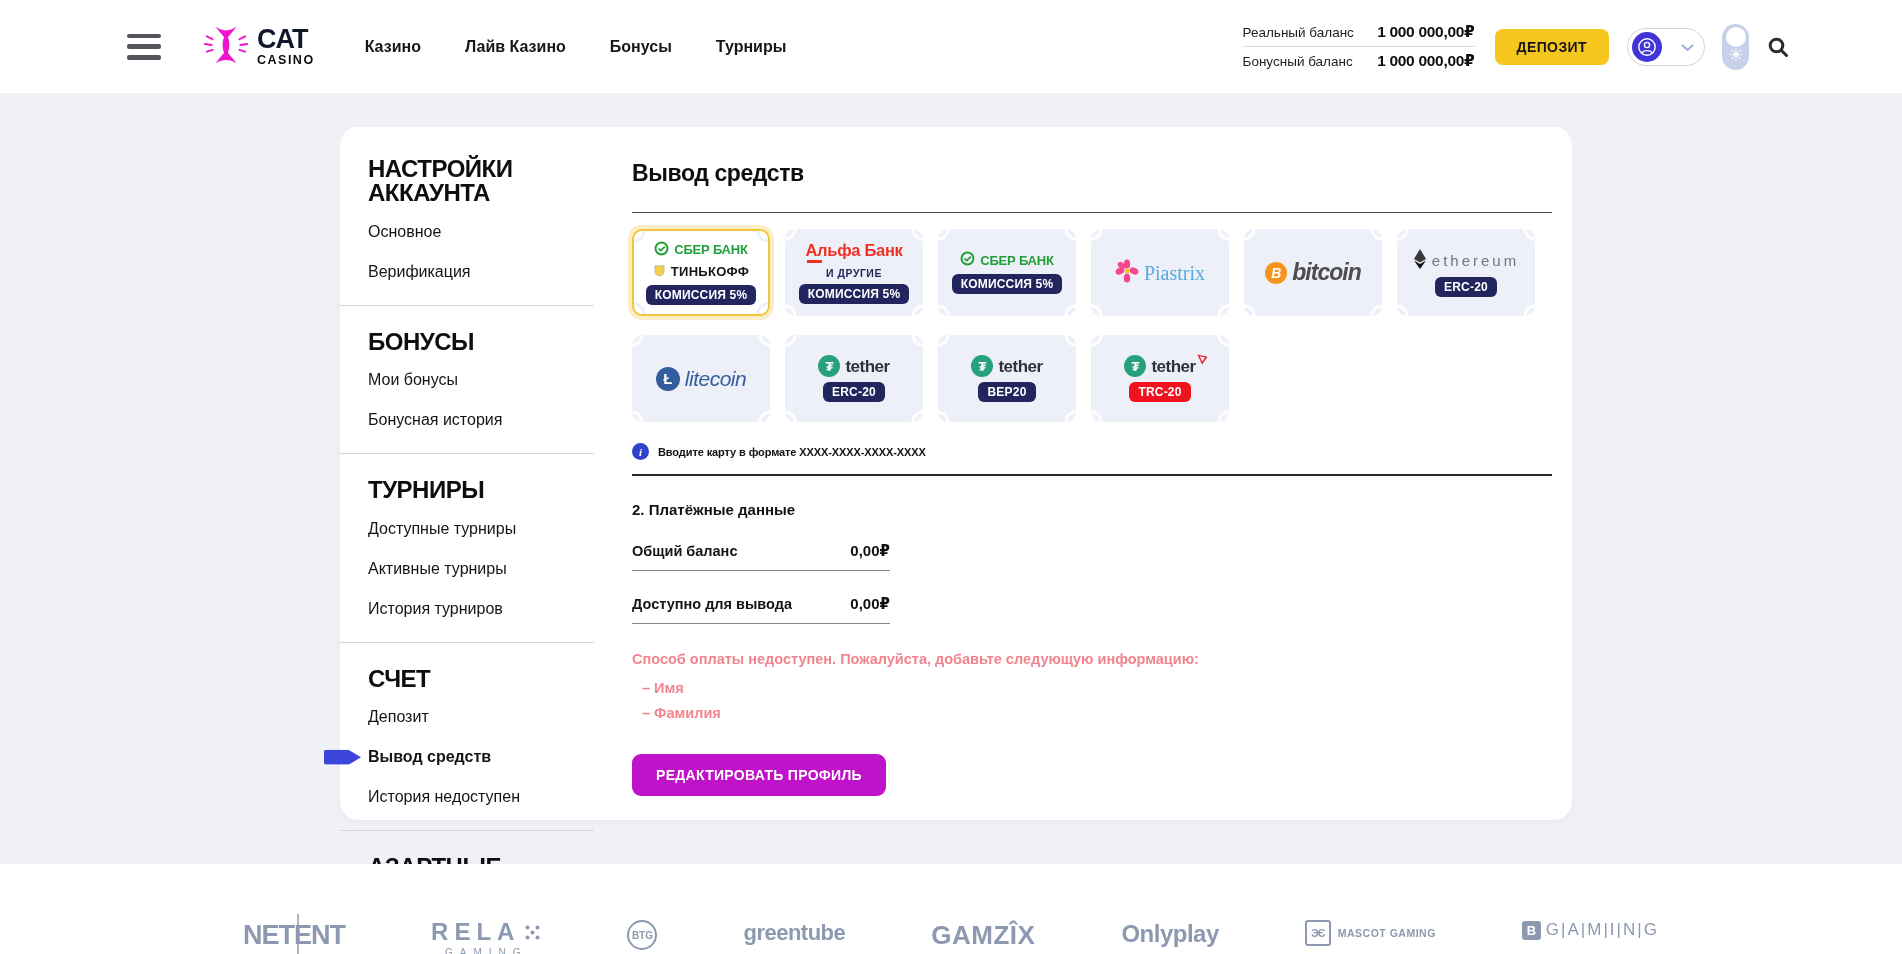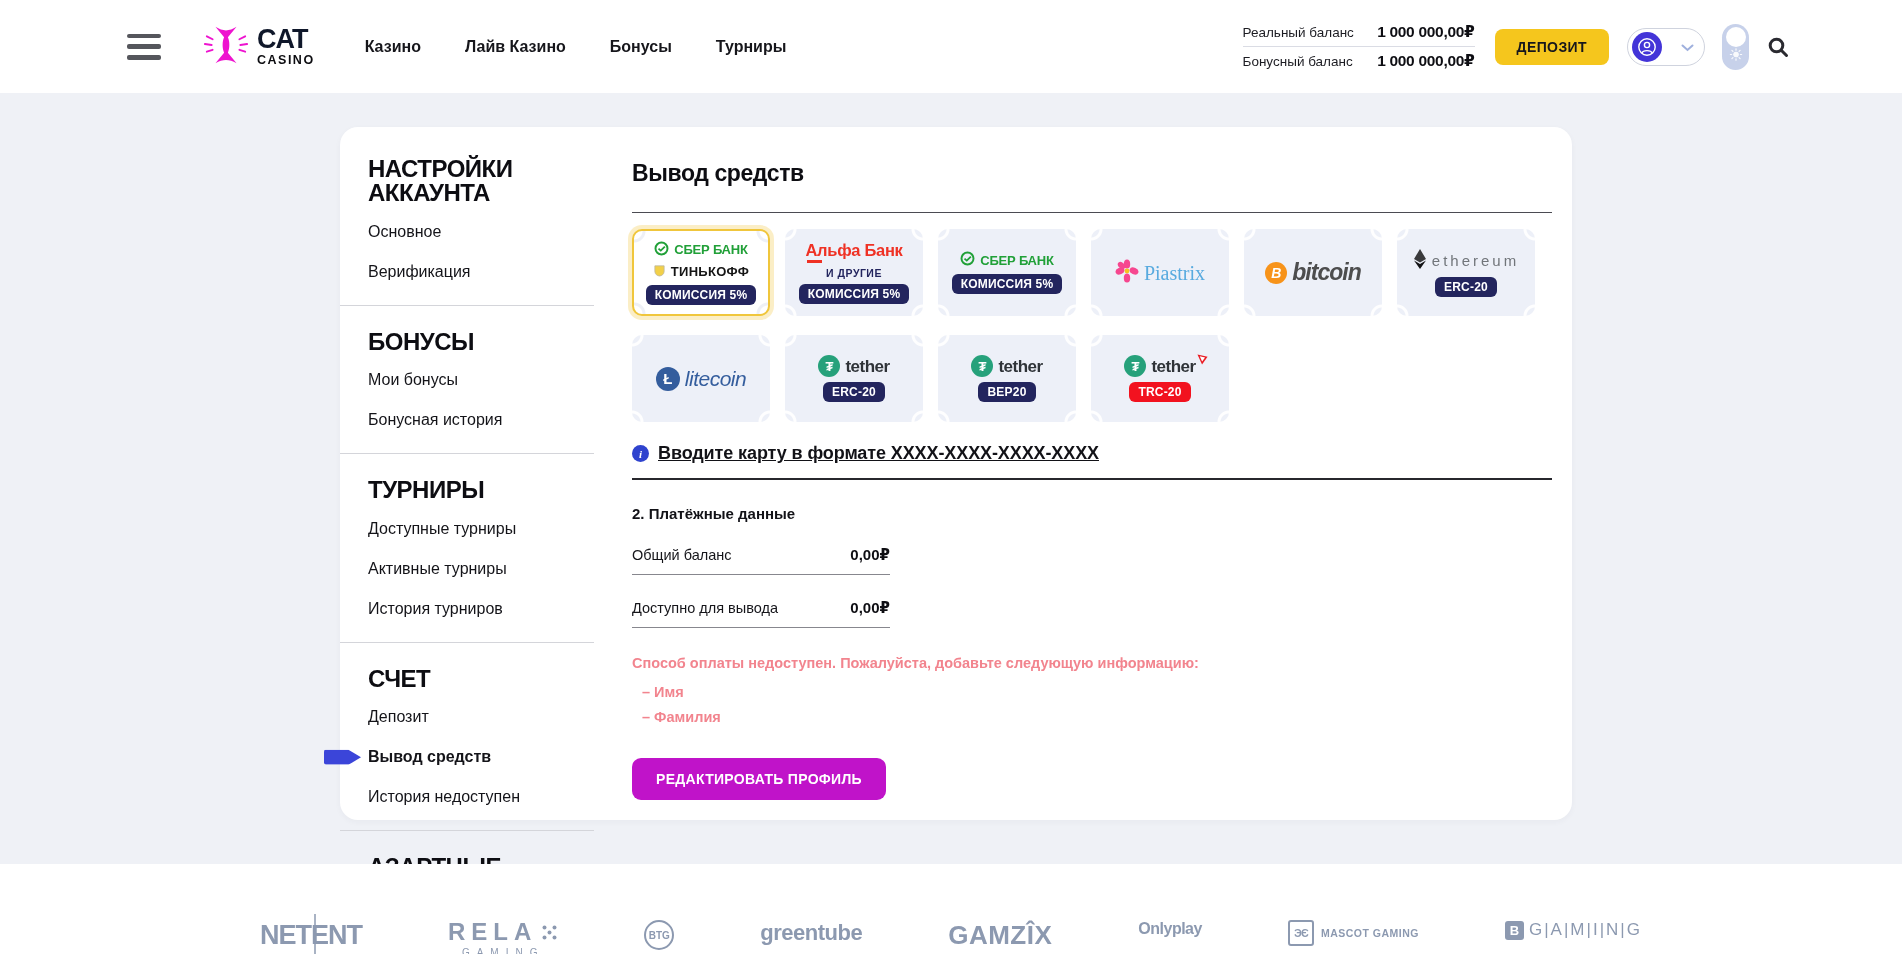--- a/index.html
+++ b/index.html
@@ -113,25 +113,25 @@
   .btc { width:22px; height:22px; background:#f7931a; font-size:14px; font-style:italic; }
   .ltc { width:24px; height:24px; background:#345d9d; font-size:15px; }
   .usdt { width:22px; height:22px; background:#26a17b; font-size:13px; }
   .eth-name { font-size:15px; color:#71757a; letter-spacing:3px; font-weight:500; }
   .ltc-name { font-size:21px; font-style:italic; color:#345d9d; font-weight:500; letter-spacing:-0.5px; }
   .tether-name { font-size:17px; font-weight:800; color:#2f3338; letter-spacing:-0.5px; position:relative; }
   .tron-badge { position:absolute; top:-7px; right:-12px; }
 
   .info-row { display:flex; align-items:center; gap:9px; margin-top:21px; }
   .info-icon { width:17px; height:17px; border-radius:50%; background:#2f43ce; color:#fff; font-size:11px; font-weight:800; display:flex; align-items:center; justify-content:center; font-family:"Liberation Serif","DejaVu Serif",serif; font-style:italic; flex-shrink:0; }
-  .info-text { font-size:18px; font-weight:700; color:#121217; letter-spacing:-0.1px;text-decoration:underline; }
+  .info-text { font-size:11px; font-weight:700; color:#121217; letter-spacing:-0.1px; }
   .dark-divider { border-top:2px solid #27272d; margin-top:14px; }
 
   .balance-row { width:258px; display:flex; justify-content:space-between; align-items:baseline; margin-top:24px; padding-bottom:10px; border-bottom:1px solid #87878e; }
-  .balance-row .lbl { font-size:14.5px; color:#15151a; }
+  .balance-row .lbl { font-size:14.5px; color:#15151a;font-weight:bold; }
   .balance-row .val { font-size:15px; font-weight:800; color:#0e0e13; }
 
   .warning { margin-top:27px; color:#f2848e; font-size:14.5px; font-weight:600; }
   .missing-list { margin-top:13px; }
   .missing-item { color:#f2848e; font-size:14.5px; font-weight:600; margin-bottom:9px; padding-left:10px; }
   .missing-item::before { content:"–  "; }
 
   .edit-btn {
     margin-top:24px; background:#c013c9; color:#ffffff; border:none; cursor:pointer;
     font-family:inherit; font-size:14px; font-weight:800; letter-spacing:0.3px;
@@ -147,21 +147,21 @@
   .netent-wrap { position:relative; }
   .netent-text { font-size:27px; font-weight:800; letter-spacing:-1px; }
   .netent-bar { position:absolute; left:53%; top:-6px; width:1.5px; height:40px; background:#8c99b0; opacity:0.75; }
   .relax-wrap { display:flex; flex-direction:column; align-items:center; line-height:1; }
   .relax-top { display:flex; align-items:center; gap:4px; }
   .relax-text { font-size:24px; font-weight:600; letter-spacing:6px; }
   .relax-sub { font-size:10px; letter-spacing:7px; margin-top:4px; font-weight:500; }
   .btg-circle { width:30px; height:30px; border:2px solid #8c99b0; border-radius:50%; display:flex; align-items:center; justify-content:center; font-size:10px; font-weight:800; letter-spacing:0; }
   .greentube-text { font-size:22px; font-weight:700; letter-spacing:-0.5px; }
   .gamzix-text { font-size:26px; font-weight:800; letter-spacing:0.5px; }
-  .onlyplay-text { font-size:16px; font-weight:800; letter-spacing:-0.5px; }
+  .onlyplay-text { font-size:24px; font-weight:800; letter-spacing:-0.5px; }
   .mascot-wrap { display:flex; align-items:center; gap:7px; }
   .mascot-box { width:26px; height:26px; border:2px solid #8c99b0; border-radius:3px; display:flex; align-items:center; justify-content:center; font-size:11px; font-weight:800; letter-spacing:-1px; }
   .mascot-text { font-size:10.5px; font-weight:600; letter-spacing:0.5px; }
   .bgaming-wrap { display:flex; align-items:center; gap:5px; }
   .bgaming-b { width:19px; height:19px; background:#8c99b0; color:#ffffff; border-radius:3px; display:flex; align-items:center; justify-content:center; font-size:13px; font-weight:800; }
   .bgaming-rest { font-size:17px; font-weight:500; letter-spacing:2px; }
 </style>
 </head>
 <body>
 

